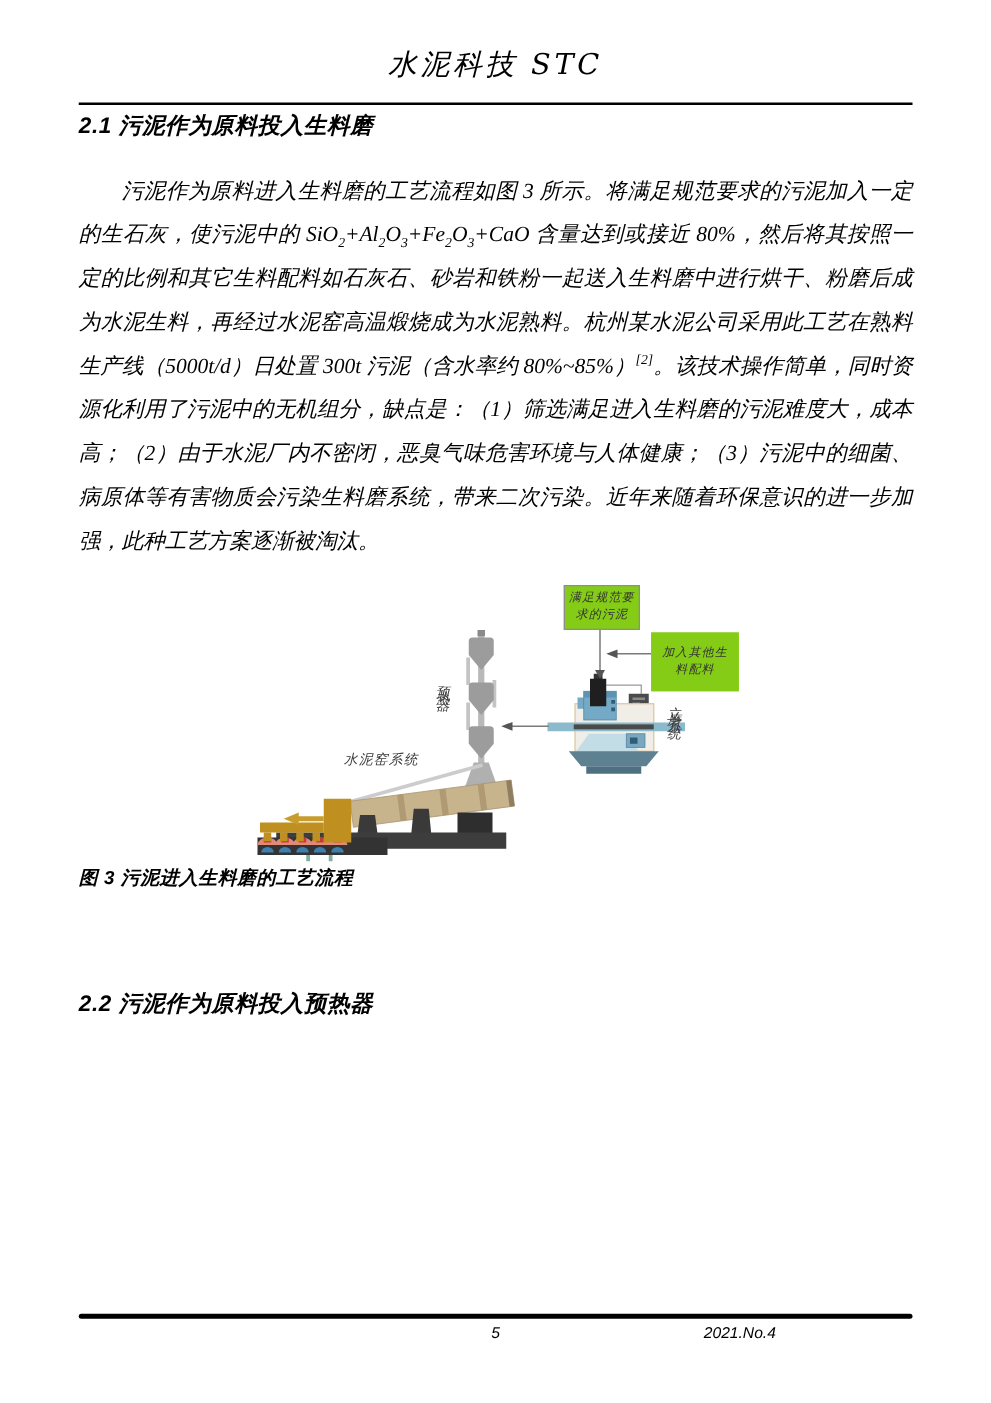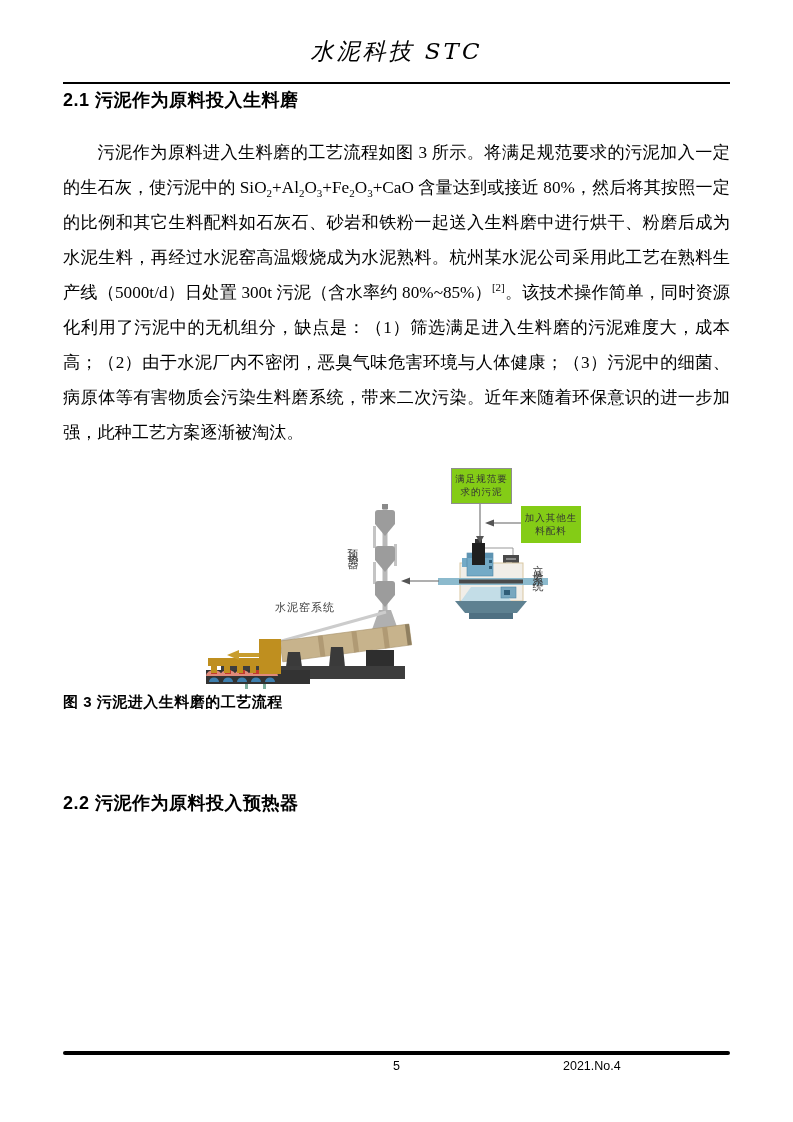--- a/index.html
+++ b/index.html
@@ -1,20 +1,20 @@
 <!DOCTYPE html>
 <html><head>
 <meta charset="utf-8">
 <style>
   html,body{margin:0;padding:0;background:#ffffff;}
   #page{
     position:relative;width:793px;height:1122px;background:#ffffff;overflow:hidden;
     font-family:"Liberation Serif","DejaVu Serif",serif;color:#000;
   }
-  .abs{position:absolute;}
+  .abs{position:absolute;font-style:italic;}
   
   .journal-title{
     left:0;top:36px;width:793px;text-align:center;
     font-family:"DejaVu Serif","Liberation Serif",serif;
     font-style:italic;font-weight:normal;font-size:23px;letter-spacing:3px;
   }
   .header-rule{left:63px;top:82px;width:667px;height:2px;background:#000;}
   
   .sec-heading{
     left:63px;width:667px;
@@ -39,21 +39,21 @@
   .fig-label{
     position:absolute;font-family:"Liberation Serif","DejaVu Serif",serif;
     color:#3c3c3c;
   }
   .fig-box{
     position:absolute;background:#84cc16;display:flex;flex-direction:column;
     align-items:center;justify-content:center;text-align:center;
     font-size:9.5px;line-height:13px;color:#333;letter-spacing:1px;
   }
   #fig-box-sludge{left:268px;top:8px;width:59px;height:34px;border:1px solid #8e8e8e;}
-  #fig-box-ingredients{left:338px;top:46px;width:58px;height:35px;border:1px solid #84cc16;}
+  #fig-box-ingredients{left:338px;top:46px;width:58px;height:35px;border:6px solid #84cc16;}
   .vlabel{writing-mode:vertical-rl;text-orientation:upright;font-size:11px;color:#3d3d3d;}
   #fig-label-preheater{left:162px;top:80px;letter-spacing:5px;}
   #fig-label-mill{left:347px;top:96px;letter-spacing:5px;}
   #fig-label-kiln{left:92px;top:140px;font-size:11px;letter-spacing:1px;}
   .fig-caption{
     left:63px;top:693px;width:667px;text-align:left;
     font-family:"Liberation Sans","DejaVu Sans",sans-serif;
     font-weight:bold;font-size:15px;letter-spacing:.5px;
   }
   

